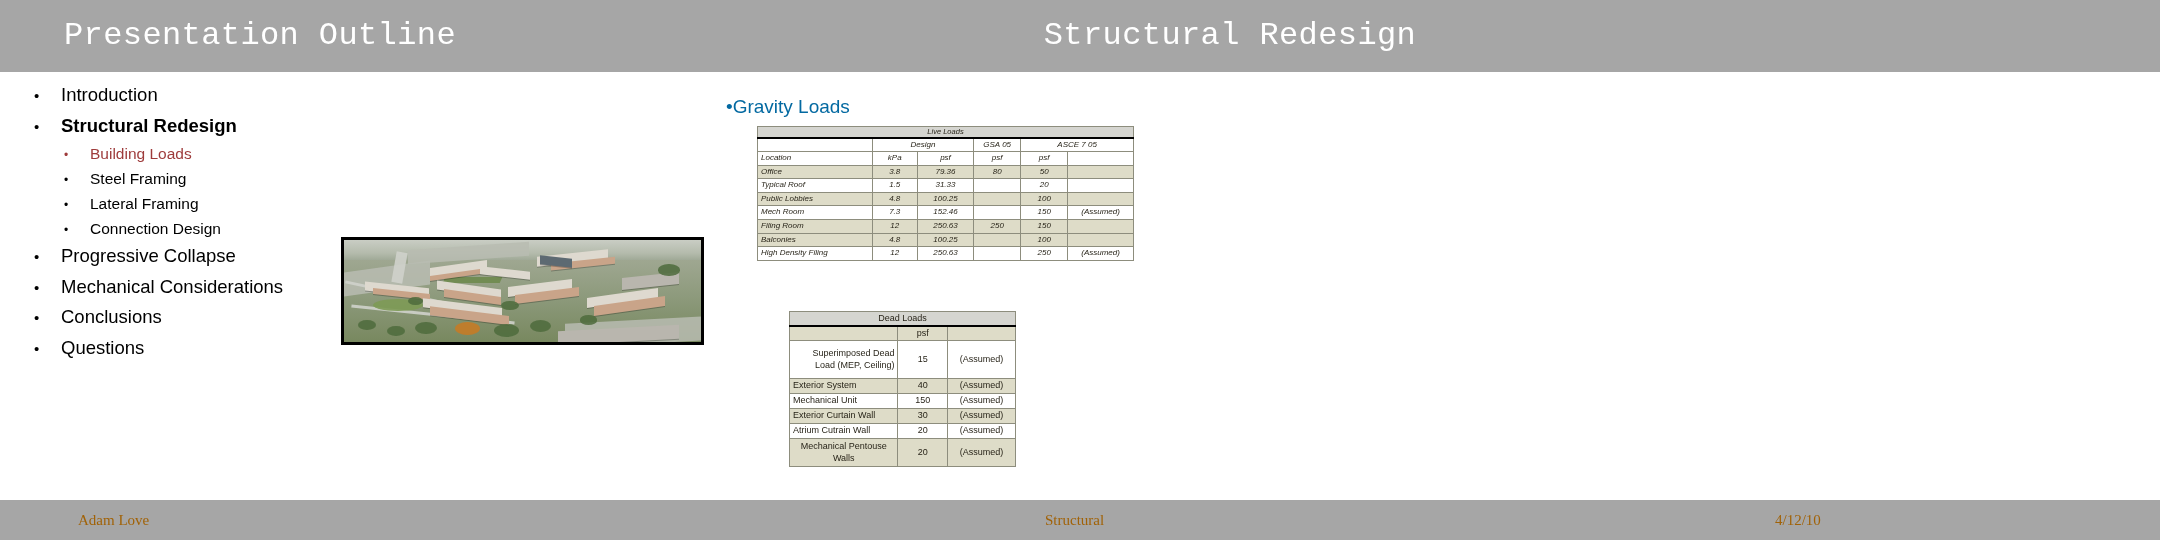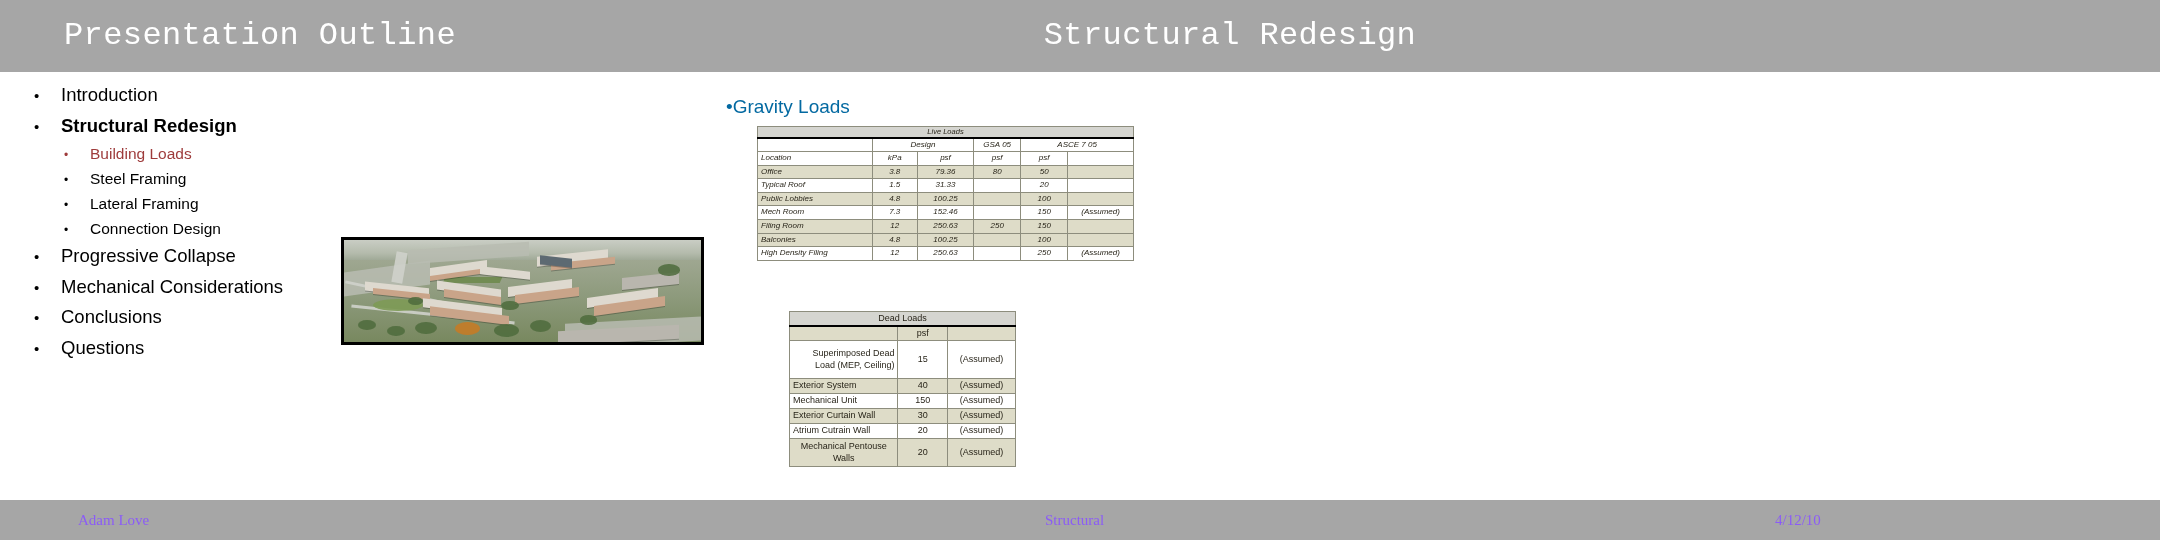--- a/index.html
+++ b/index.html
@@ -170,21 +170,21 @@
     position: absolute;
     left: 0; bottom: 0;
     width: 2160px; height: 40px;
     background: #a6a6a6;
   }
   .footer-text {
     position: absolute;
     bottom: 0;
     height: 40px;
     line-height: 40px;
-    color: #8b5cf6;
+    color: #a16207;
     font-family: "Liberation Serif", serif;
     font-size: 15px;
     white-space: nowrap;
   }
   .f-name { left: 78px; }
   .f-mid  { left: 1045px; }
   .f-date { left: 1775px; }
 </style>
 </head>
 <body>

